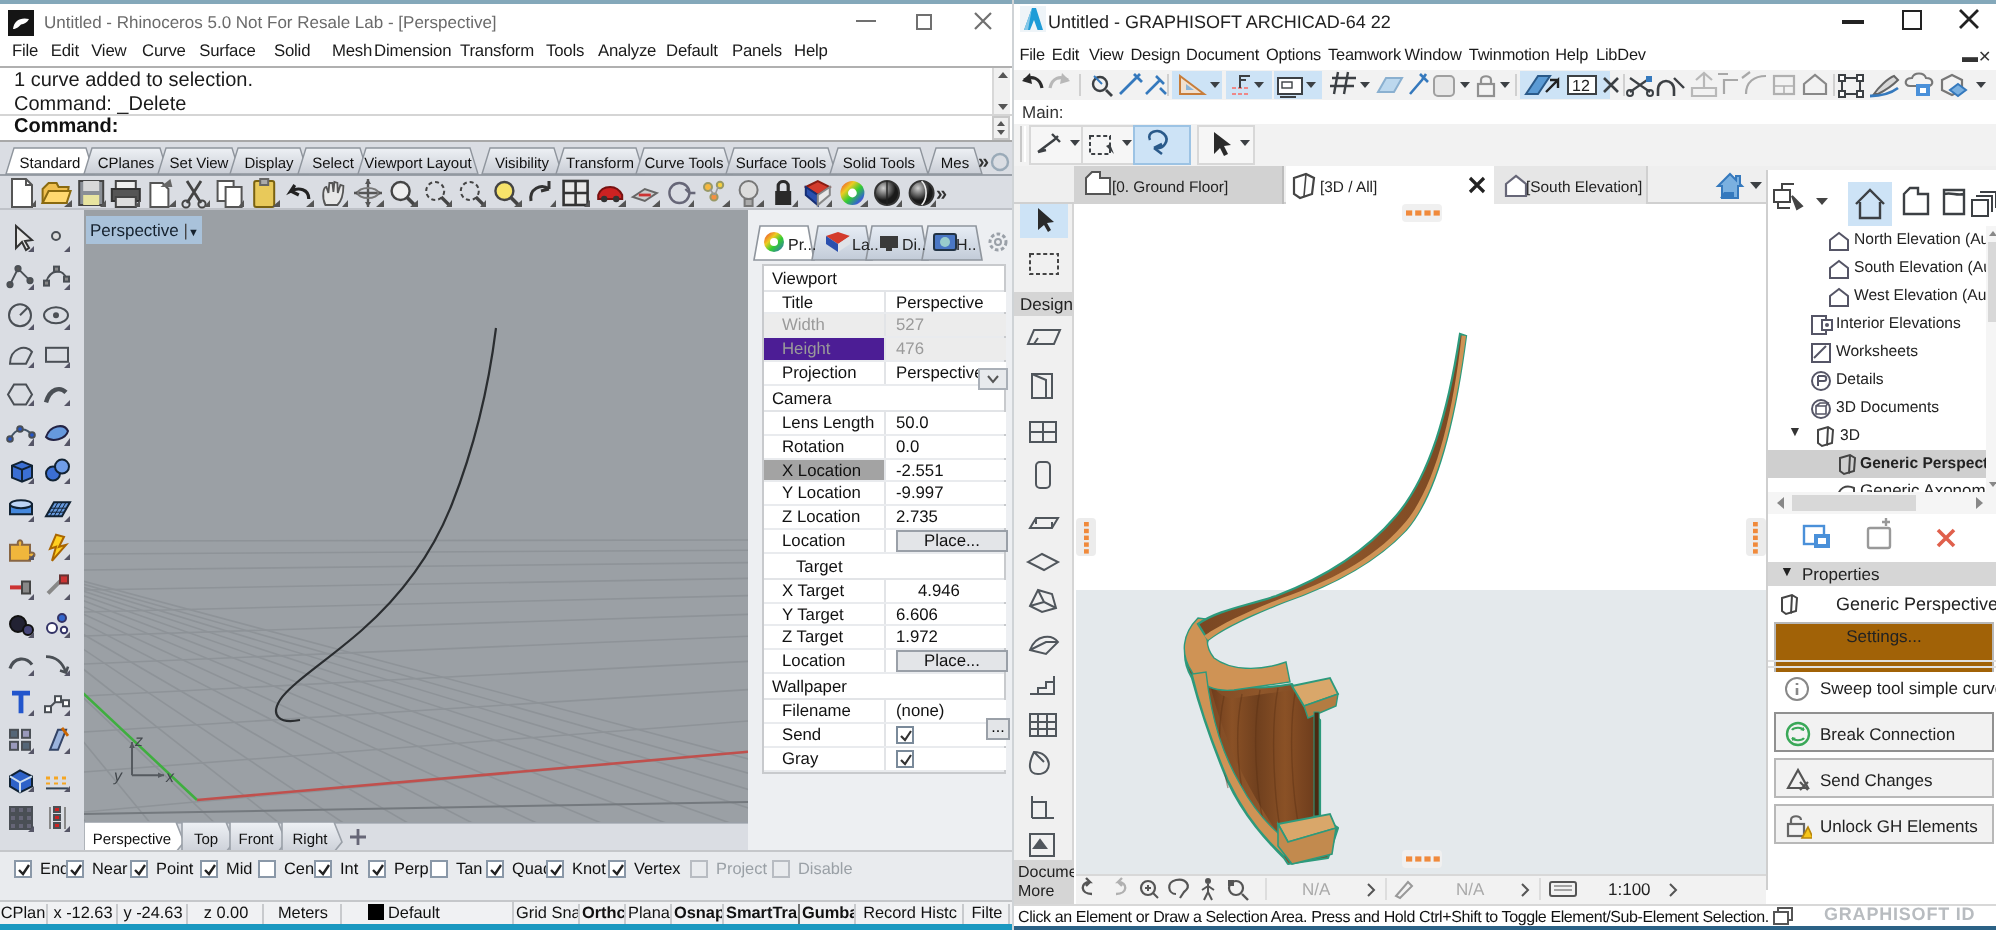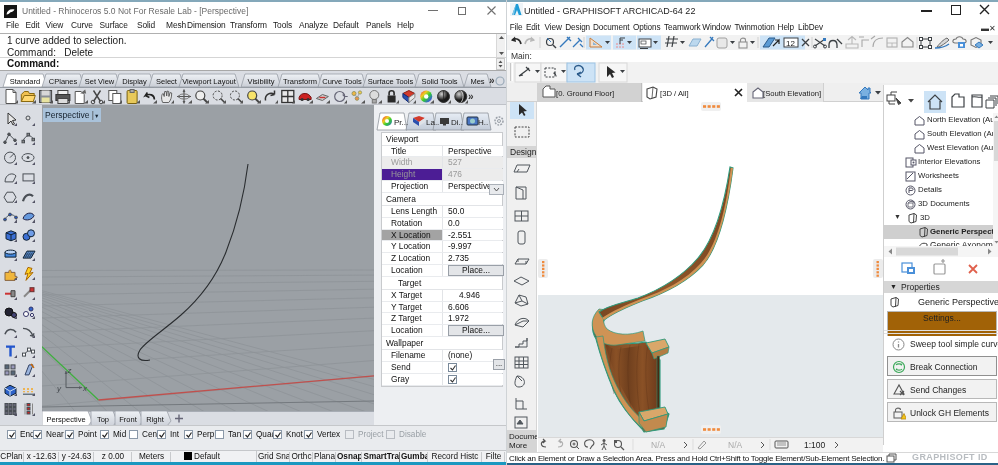--- a/index.html
+++ b/index.html
@@ -662,24 +662,24 @@
       <span style="position:absolute;left:399px;top:4px;font-size:8.2px;color:#9aa0a6">Disable</span>
     </div>
     <div class="abs" style="left:0;top:450px;width:506px;height:12px;background:#f0f1f3;border-top:1px solid #c5c7ca;font-size:8.2px;color:#111">
       <span style="position:absolute;left:0px;top:1px;width:24px;text-align:center;font-weight:normal;border-right:1px solid #c8cacd;height:11px;white-space:nowrap;overflow:hidden">CPlan</span>
       <span style="position:absolute;left:25px;top:1px;width:34px;text-align:center;font-weight:normal;border-right:1px solid #c8cacd;height:11px;white-space:nowrap;overflow:hidden">x -12.63</span>
       <span style="position:absolute;left:60px;top:1px;width:34px;text-align:center;font-weight:normal;border-right:1px solid #c8cacd;height:11px;white-space:nowrap;overflow:hidden">y -24.63</span>
       <span style="position:absolute;left:95px;top:1px;width:37px;text-align:center;font-weight:normal;border-right:1px solid #c8cacd;height:11px;white-space:nowrap;overflow:hidden">z 0.00</span>
       <span style="position:absolute;left:133px;top:1px;width:38px;text-align:center;font-weight:normal;border-right:1px solid #c8cacd;height:11px;white-space:nowrap;overflow:hidden">Meters</span>
       <span style="position:absolute;left:172px;top:0px;width:85px;border-right:1px solid #c8cacd;height:11px"><span style="display:inline-block;width:8px;height:8px;background:#000;margin:1px 2px 0 12px;vertical-align:-1px"></span>Default</span>
       <span style="position:absolute;left:258px;top:1px;width:32px;text-align:center;font-weight:normal;border-right:1px solid #c8cacd;height:11px;white-space:nowrap;overflow:hidden">Grid Sna</span>
-      <span style="position:absolute;left:291px;top:1px;width:22px;text-align:center;font-weight:normal;border-right:1px solid #c8cacd;height:11px;white-space:nowrap;overflow:hidden">Orthc</span>
+      <span style="position:absolute;left:291px;top:1px;width:22px;text-align:center;font-weight:bold;border-right:1px solid #c8cacd;height:11px;white-space:nowrap;overflow:hidden">Orthc</span>
       <span style="position:absolute;left:314px;top:1px;width:22px;text-align:center;font-weight:normal;border-right:1px solid #c8cacd;height:11px;white-space:nowrap;overflow:hidden">Plana</span>
       <span style="position:absolute;left:337px;top:1px;width:25px;text-align:center;font-weight:bold;border-right:1px solid #c8cacd;height:11px;white-space:nowrap;overflow:hidden">Osnap</span>
-      <span style="position:absolute;left:363px;top:1px;width:37px;text-align:right;font-weight:bold;border-right:1px solid #737373;height:11px;white-space:nowrap;overflow:hidden">SmartTra</span>
+      <span style="position:absolute;left:363px;top:1px;width:37px;text-align:left;font-weight:bold;border-right:1px solid #737373;height:11px;white-space:nowrap;overflow:hidden">SmartTra</span>
       <span style="position:absolute;left:401px;top:1px;width:27px;text-align:center;font-weight:bold;border-right:1px solid #c8cacd;height:11px;white-space:nowrap;overflow:hidden">Gumba</span>
       <span style="position:absolute;left:429px;top:1px;width:53px;text-align:center;font-weight:normal;border-right:1px solid #c8cacd;height:11px;white-space:nowrap;overflow:hidden">Record Histc</span>
       <span style="position:absolute;left:483px;top:1px;width:22px;text-align:center;font-weight:normal;border-right:1px solid #c8cacd;height:11px;white-space:nowrap;overflow:hidden">Filte</span>
     </div>
     <div class="abs" style="left:0;top:462px;width:506px;height:3px;background:#1a98c0"></div>
   </div>
 <div class="abs" style="left:506px;top:0;width:492px;height:465px;background:#fff;border-left:1px solid #cfd3d6">
     <div class="abs" style="left:0;top:0;width:492px;height:2px;background:#84a8ba"></div>
     <svg class="abs" style="left:3px;top:3px" width="13" height="13">
       <rect x="0" y="0" width="13" height="13" fill="#eef4f8"></rect>

